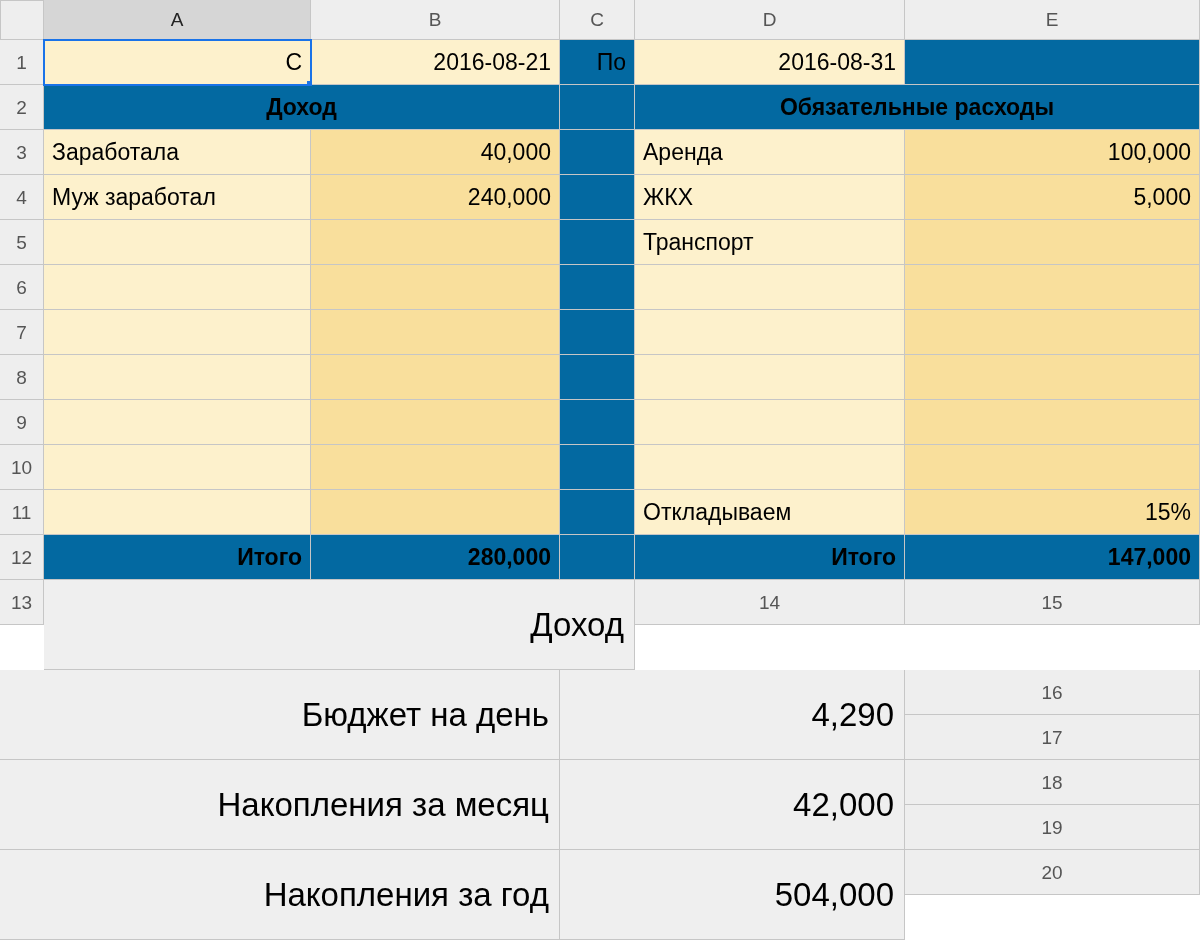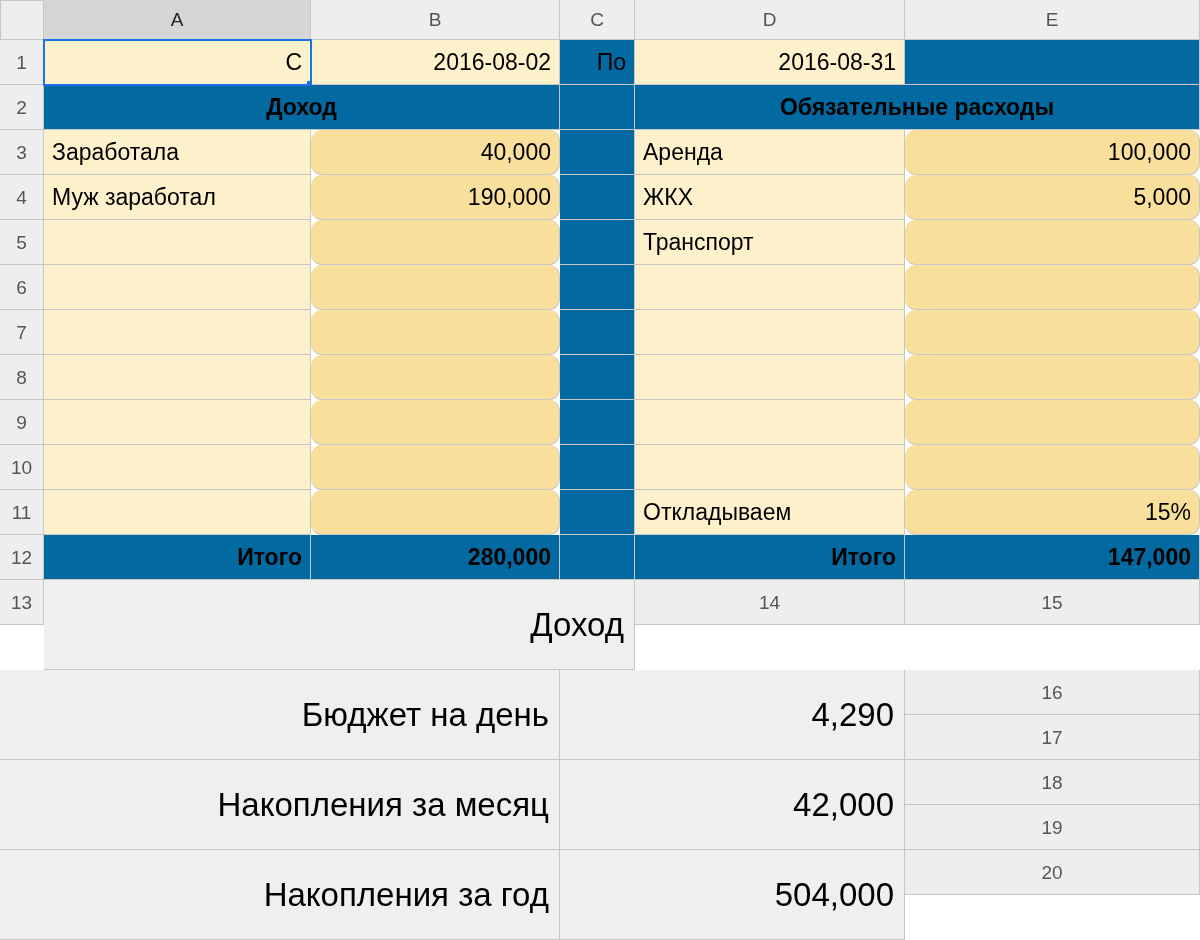--- a/index.html
+++ b/index.html
@@ -49,21 +49,21 @@
     font-size: 23px;
     display: flex;
     align-items: center;
     overflow: hidden;
   }
   .r  { justify-content: flex-end; }
   .l  { justify-content: flex-start; }
   .c  { justify-content: center; }
   .b  { font-weight: bold; }
   .cream  { background: #fdf1cc; }
-  .amber  { background: #f9df9c; border-radius: 11px; }
+  .amber  { background: #f9df9c; }
   .grey   { background: #efefef; }
   .white  { background: #0369a1; }
 
   .active {
     outline: 2px solid #1a73e8;
     outline-offset: -1px;
     position: relative;
     z-index: 2;
   }
   .active::after {
@@ -93,40 +93,40 @@
 
   <div class="hdr corner"></div>
   <div class="hdr colhdr sel">A</div>
   <div class="hdr colhdr">B</div>
   <div class="hdr colhdr">C</div>
   <div class="hdr colhdr">D</div>
   <div class="hdr colhdr">E</div>
 
   <div class="rowhdr">1</div>
   <div class="cell cream r active">С</div>
-  <div class="cell cream r">2016-08-02</div>
+  <div class="cell cream r">2016-08-21</div>
   <div class="cell white r">По</div>
   <div class="cell cream r">2016-08-31</div>
   <div class="cell white"></div>
 
   <div class="rowhdr">2</div>
   <div class="cell white c b" style="grid-column: span 2;">Доход</div>
   <div class="cell white"></div>
   <div class="cell white c b" style="grid-column: span 2;">Обязательные расходы</div>
 
   <div class="rowhdr">3</div>
   <div class="cell cream l">Заработала</div>
   <div class="cell amber r">40,000</div>
   <div class="cell white"></div>
   <div class="cell cream l">Аренда</div>
   <div class="cell amber r">100,000</div>
 
   <div class="rowhdr">4</div>
   <div class="cell cream l">Муж заработал</div>
-  <div class="cell amber r">190,000</div>
+  <div class="cell amber r">240,000</div>
   <div class="cell white"></div>
   <div class="cell cream l">ЖКХ</div>
   <div class="cell amber r">5,000</div>
 
   <div class="rowhdr">5</div>
   <div class="cell cream"></div>
   <div class="cell amber"></div>
   <div class="cell white"></div>
   <div class="cell cream l">Транспорт</div>
   <div class="cell amber r"></div>

